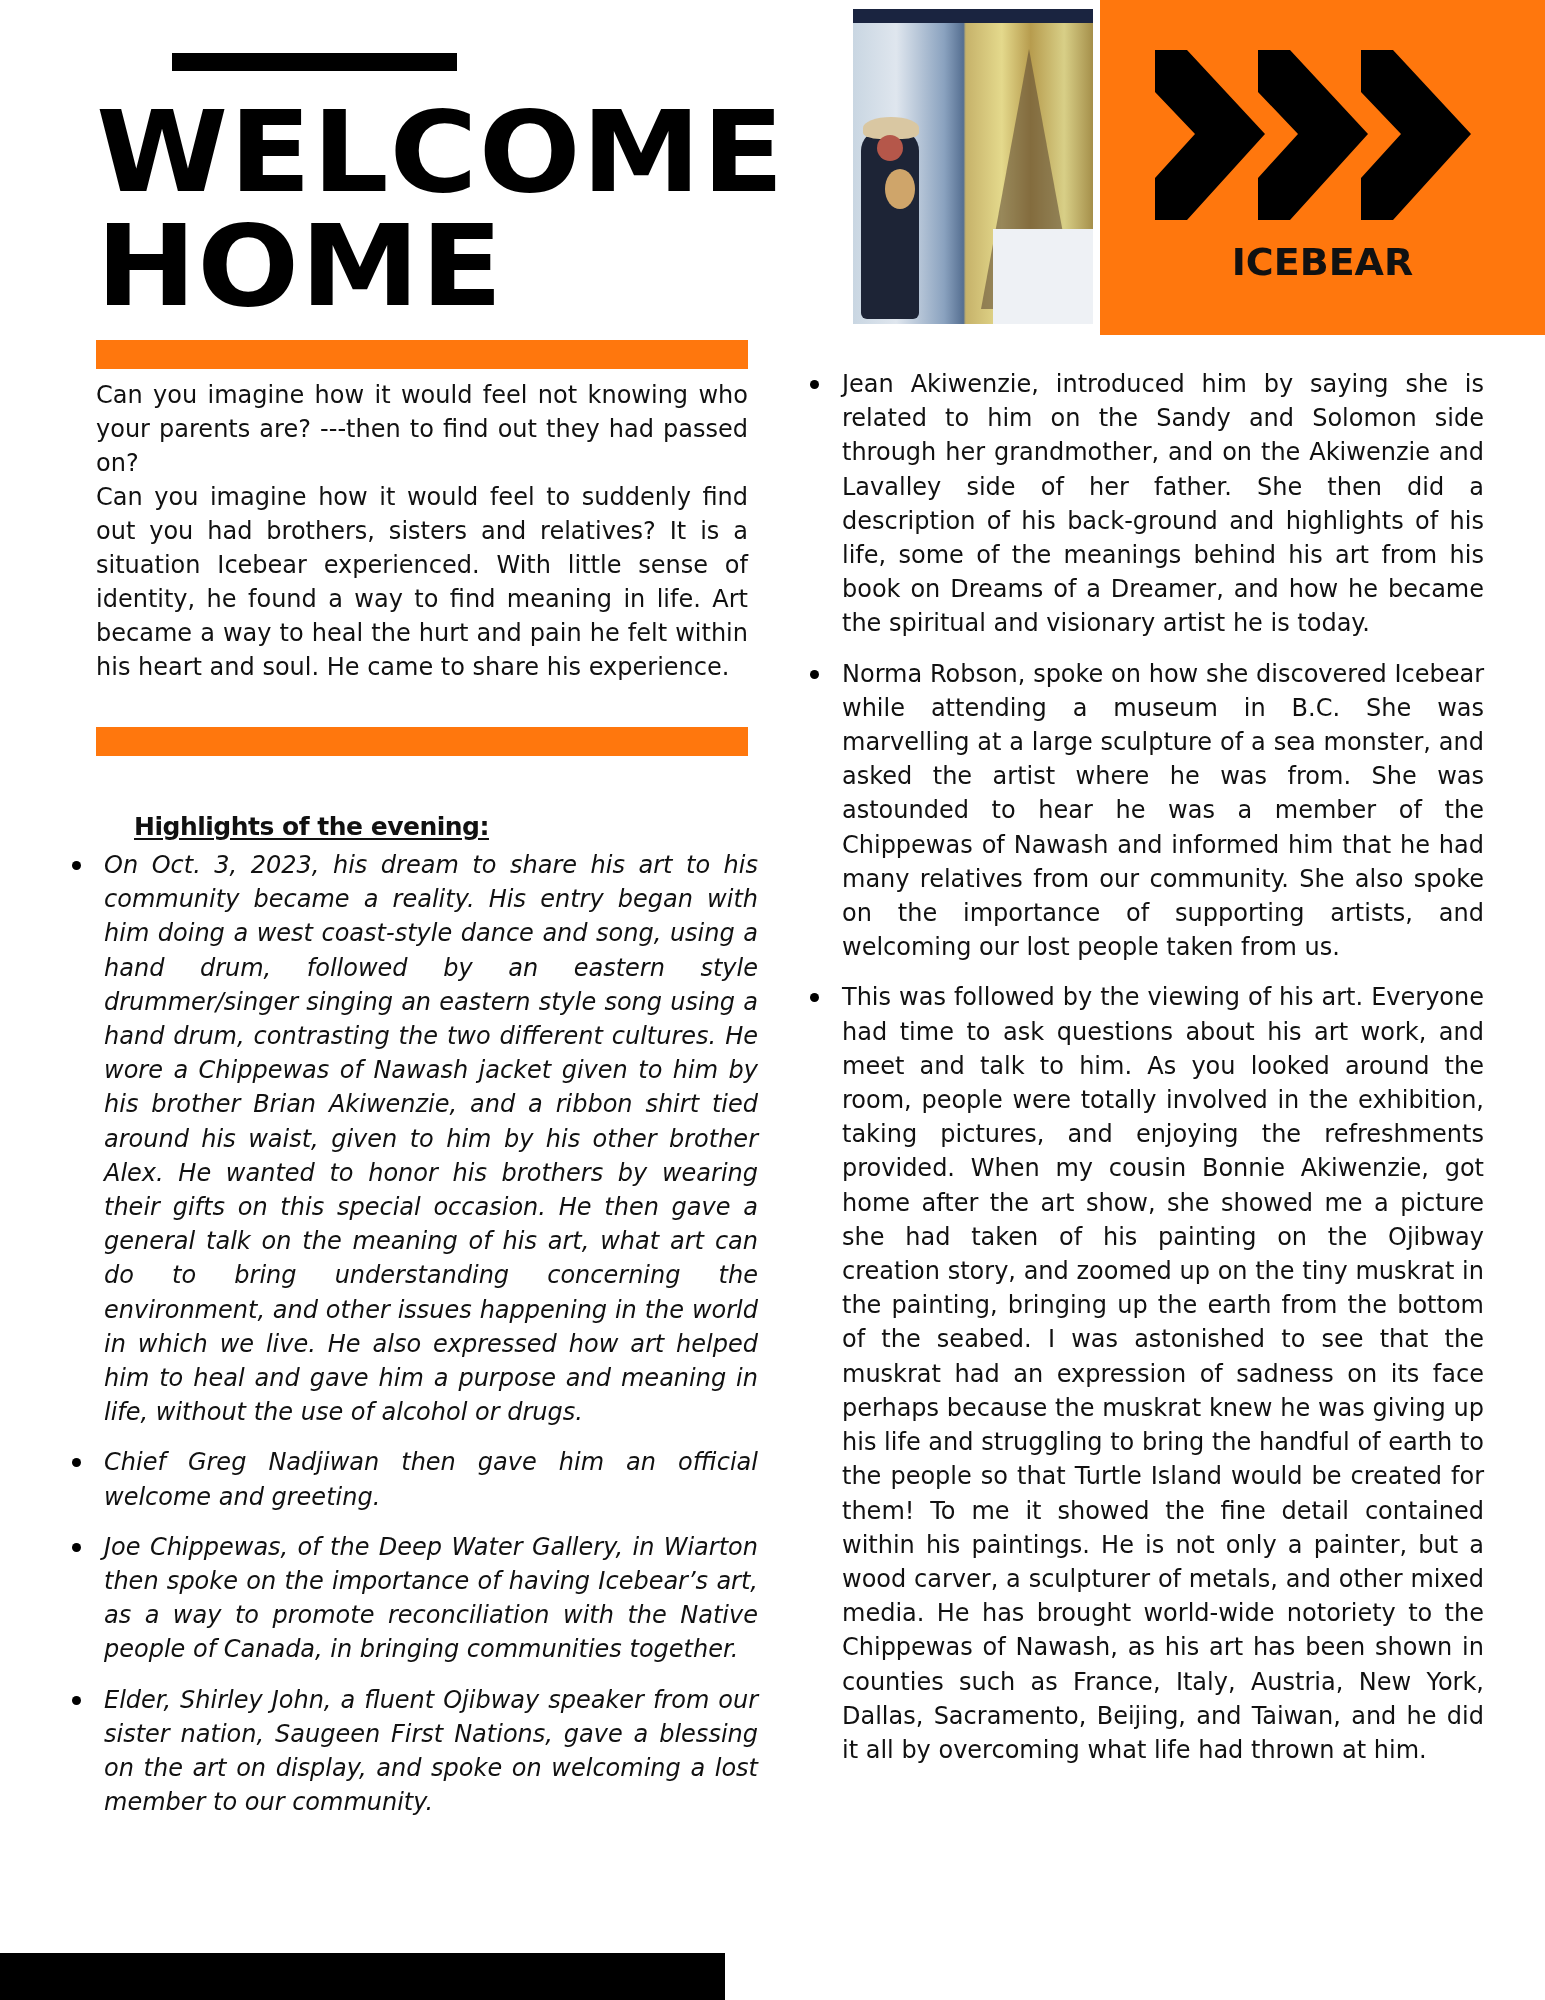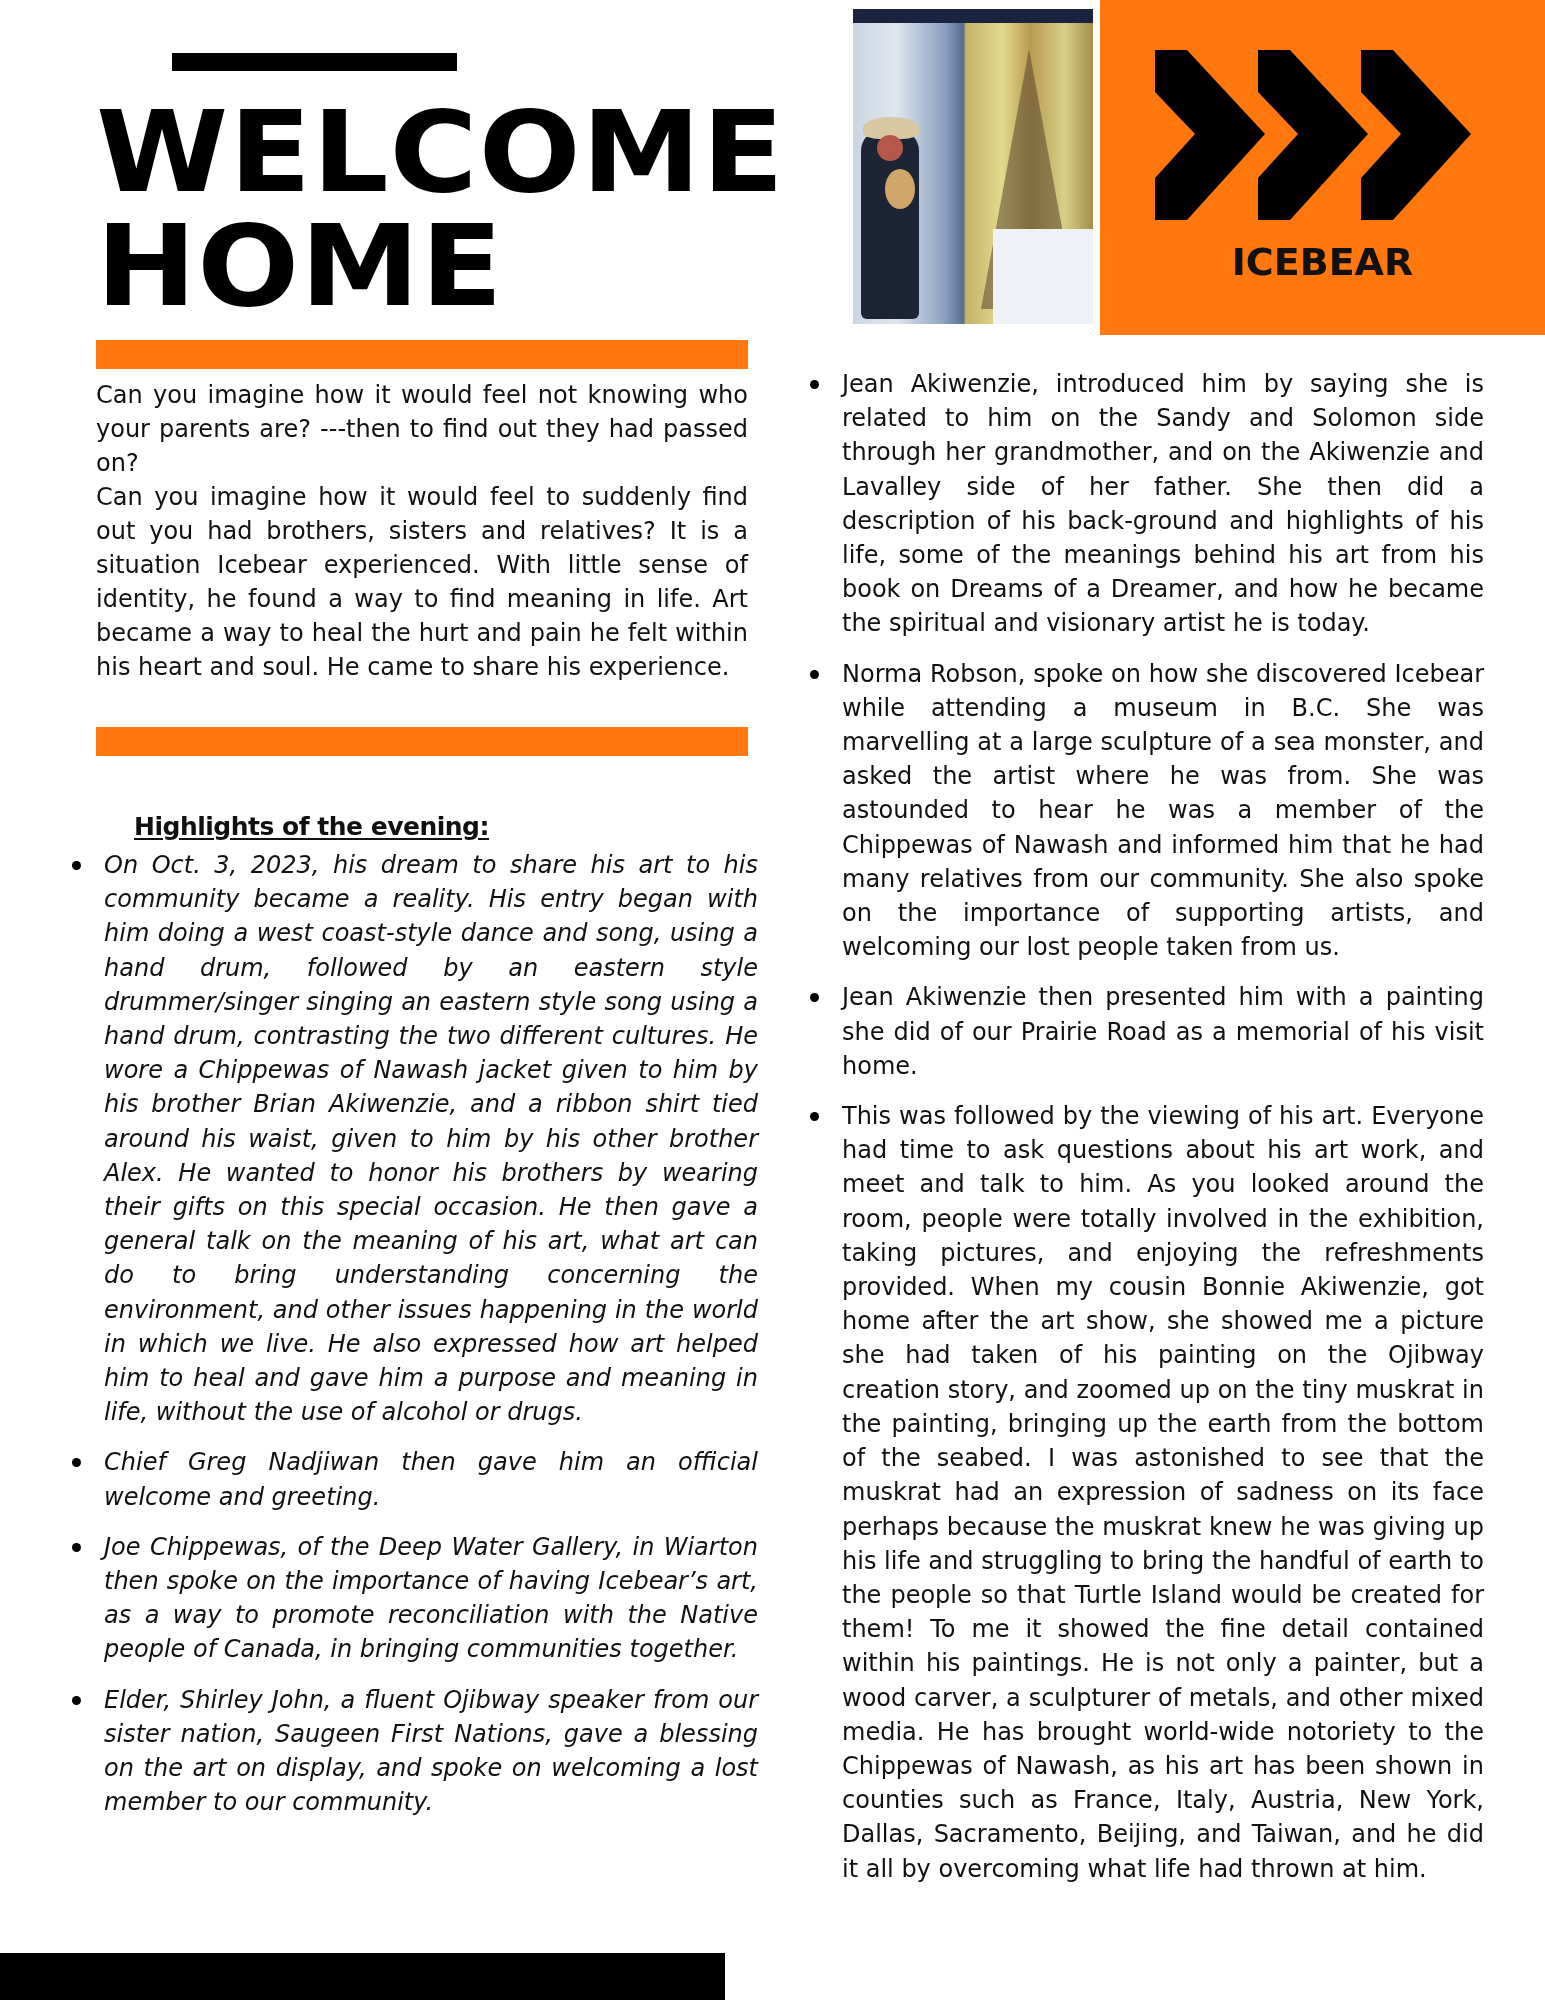--- a/index.html
+++ b/index.html
@@ -92,17 +92,16 @@
 <ul class="abs bullets left-list">
   <li>On Oct. 3, 2023, his dream to share his art to his community became a reality. His entry began with him doing a west coast-style dance and song, using a hand drum, followed by an eastern style drummer/singer singing an eastern style song using a hand drum, contrasting the two different cultures. He wore a Chippewas of Nawash jacket given to him by his brother Brian Akiwenzie, and a ribbon shirt tied around his waist, given to him by his other brother Alex. He wanted to honor his brothers by wearing their gifts on this special occasion. He then gave a general talk on the meaning of his art, what art can do to bring understanding concerning the environment, and other issues happening in the world in which we live. He also expressed how art helped him to heal and gave him a purpose and meaning in life, without the use of alcohol or drugs.</li>
   <li>Chief Greg Nadjiwan then gave him an official welcome and greeting.</li>
   <li>Joe Chippewas, of the Deep Water Gallery, in Wiarton then spoke on the importance of having Icebear’s art, as a way to promote reconciliation with the Native people of Canada, in bringing communities together.</li>
   <li>Elder, Shirley John, a fluent Ojibway speaker from our sister nation, Saugeen First Nations, gave a blessing on the art on display, and spoke on welcoming a lost member to our community.</li>
 </ul>
 
 <ul class="abs bullets right-list">
   <li>Jean Akiwenzie, introduced him by saying she is related to him on the Sandy and Solomon side through her grandmother, and on the Akiwenzie and Lavalley side of her father. She then did a description of his back-ground and highlights of his life, some of the meanings behind his art from his book on Dreams of a Dreamer, and how he became the spiritual and visionary artist he is today.</li>
   <li>Norma Robson, spoke on how she discovered Icebear while attending a museum in B.C.  She was marvelling at a large sculpture of a sea monster, and asked the artist where he was from. She was astounded to hear he was a member of the Chippewas of Nawash and informed him that he had many relatives from our community. She also spoke on the importance of supporting artists, and welcoming our lost people taken from us.</li>
-  <li>Jean Akiwenzie then presented him with a painting she did of our Prairie Road as a memorial of his visit home.</li>
   <li>This was followed by the viewing of his art. Everyone had time to ask questions about his art work, and meet and talk to him. As you looked around the room, people were totally involved in the exhibition, taking pictures, and enjoying the refreshments provided.  When my cousin Bonnie Akiwenzie, got home after the art show, she showed me a picture she had taken of his painting on the Ojibway creation story, and zoomed up on the tiny muskrat in the painting, bringing up the earth from the bottom of the seabed. I was astonished to see that the muskrat had an expression of sadness on its face perhaps because the muskrat knew he was giving up his life and struggling to bring the handful of earth to the people so that Turtle Island would be created for them!  To me it showed the fine detail contained within his paintings. He is not only a painter, but a wood carver, a sculpturer of metals, and other mixed media. He has brought world-wide notoriety to the Chippewas of Nawash, as his art has been shown in counties such as France, Italy, Austria, New York, Dallas, Sacramento, Beijing, and Taiwan, and he did it all by overcoming what life had thrown at him.</li>
 </ul>
 
 <div class="abs footer-bar"></div>
 
 </body></html>

